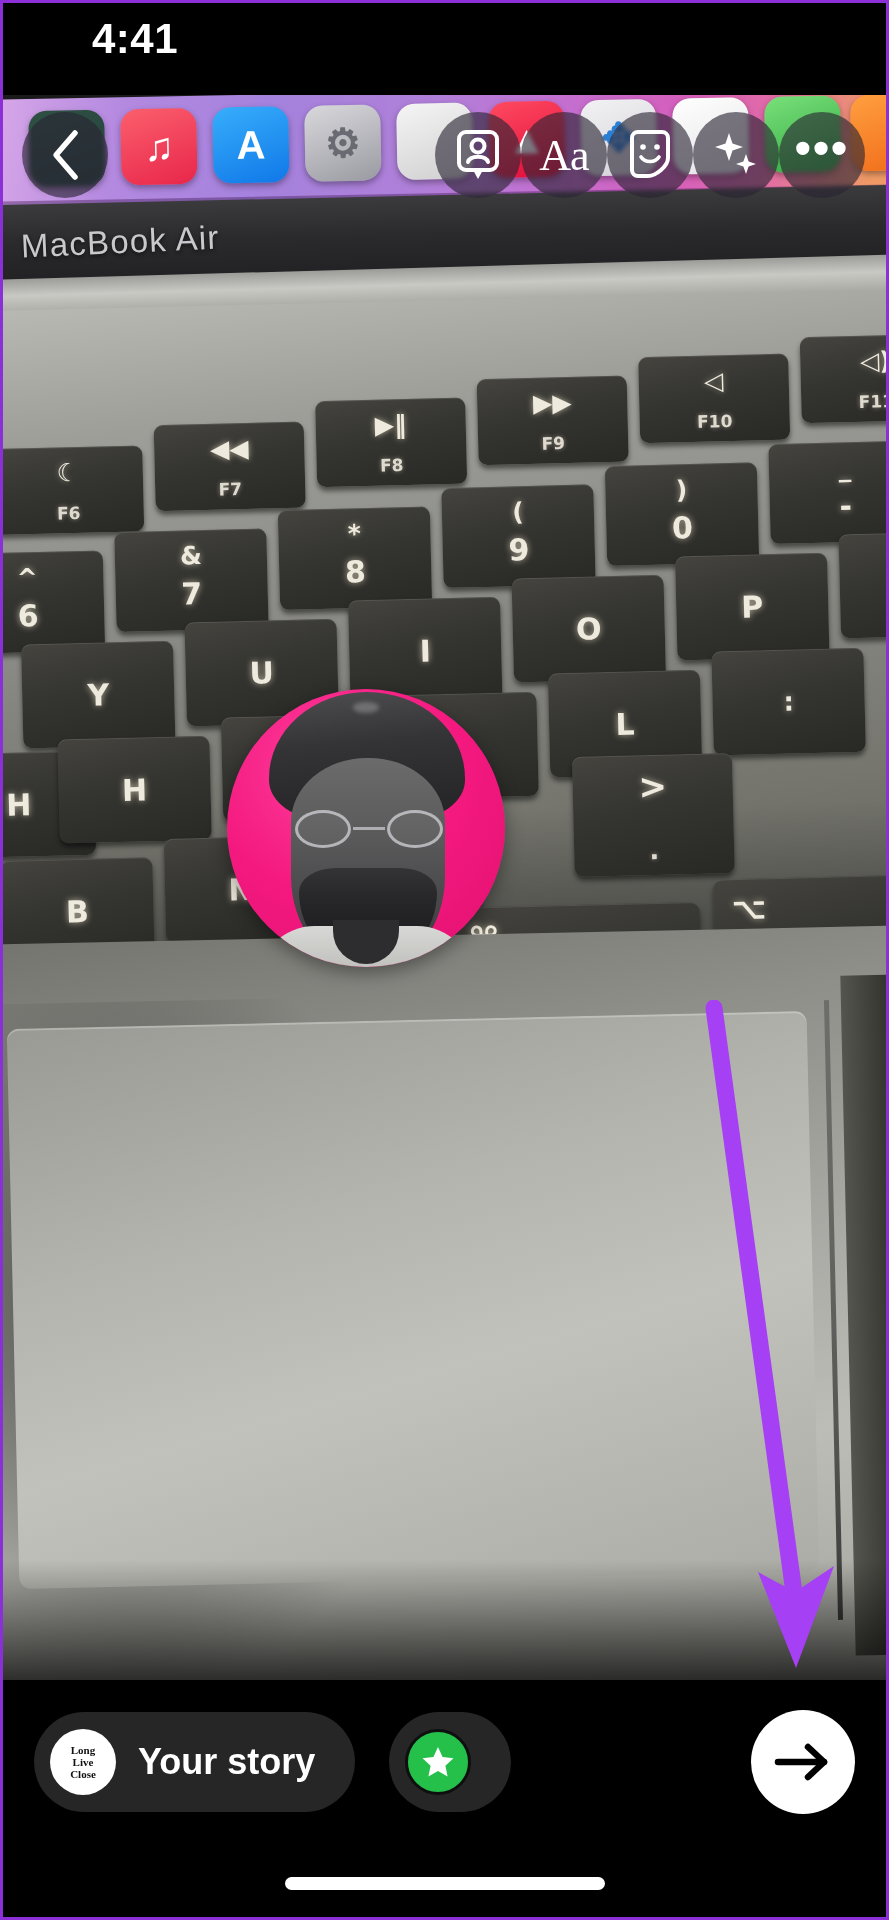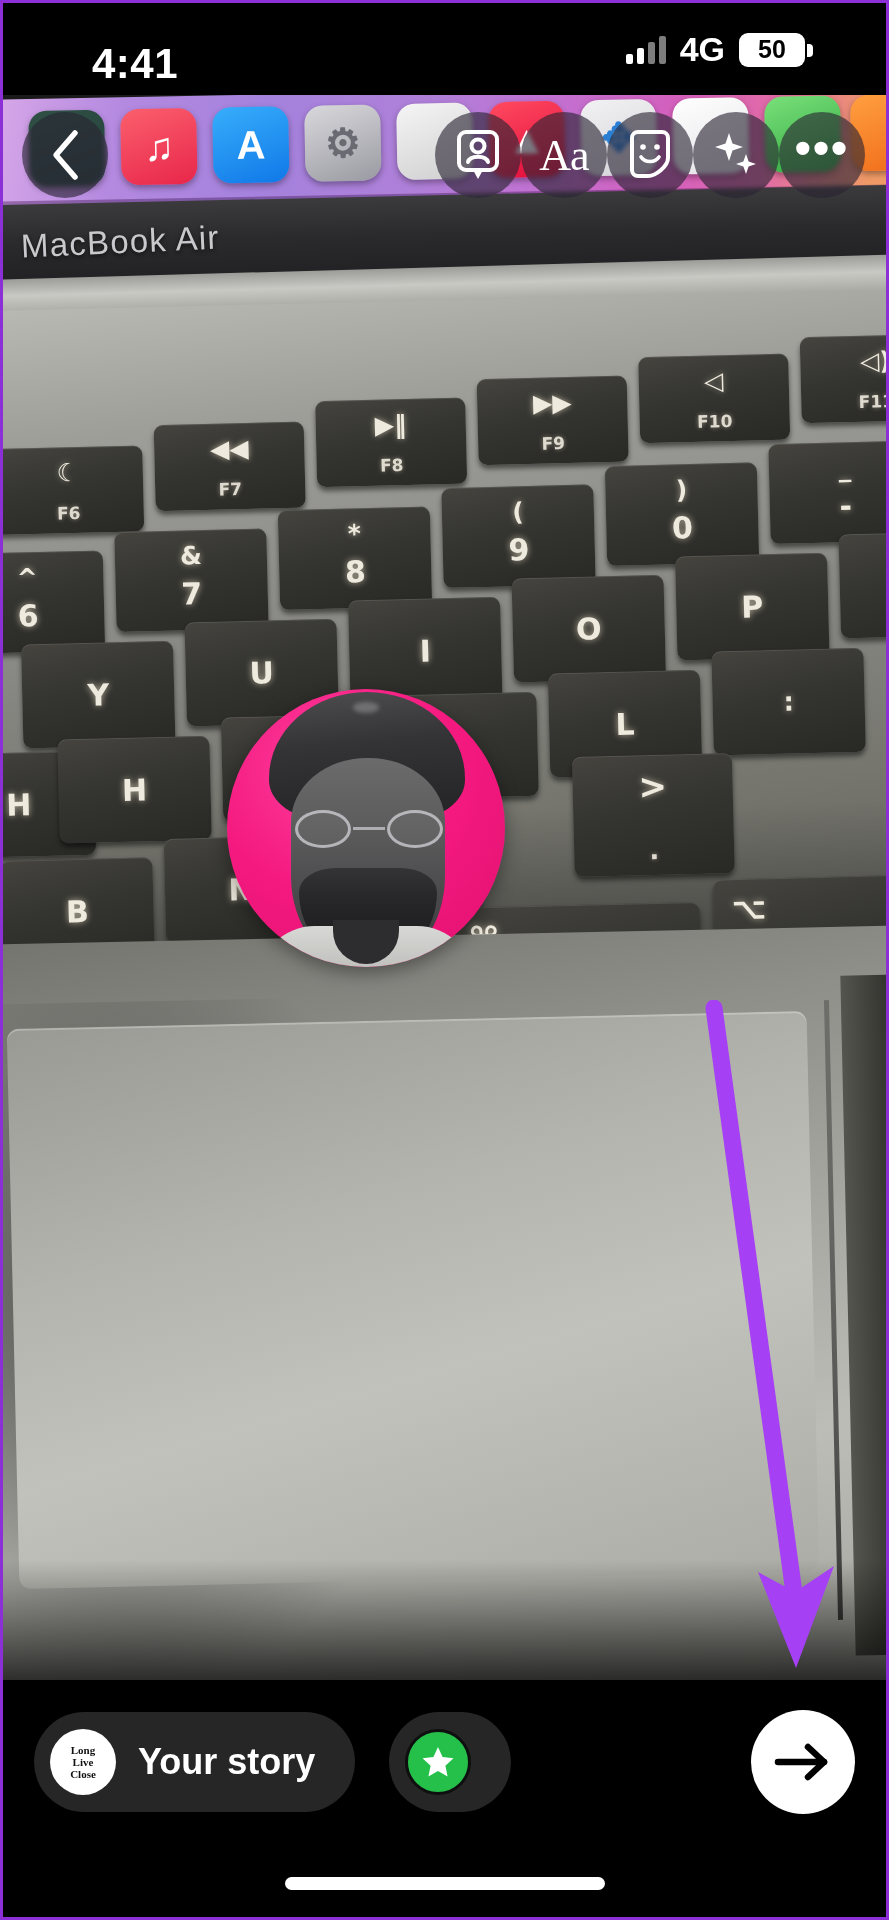--- a/index.html
+++ b/index.html
@@ -21,21 +21,21 @@
     position:absolute; left:0; top:0; width:889px; height:1920px;
     border:3px solid #8d2fd6; pointer-events:none; z-index:90;
   }
 
   
   .statusbar{
     position:absolute; left:0; top:0; width:889px; height:95px;
     background:#000; z-index:40;
   }
   .sb-time{
-    position:absolute; left:92px; top:40px;
+    position:absolute; left:92px; top:15px;
     color:#fff; font-size:42px; font-weight:600; letter-spacing:.5px;
   }
   .sb-right{
     position:absolute; right:84px; top:30px;
     display:flex; align-items:center; gap:14px;
   }
   .signal{ display:flex; align-items:flex-end; gap:4px; height:28px; }
   .signal i{ display:block; width:7px; border-radius:2px; background:#fff; }
   .signal i:nth-child(1){ height:10px; }
   .signal i:nth-child(2){ height:16px; }
@@ -483,32 +483,20 @@
 
   <svg class="annot-arrow" viewBox="0 0 160 700">
     <g>
       <path d="M14 8 L95 600" stroke="#a640f5" stroke-width="17" stroke-linecap="round" fill="none"></path>
       <path d="M96 668 L58 572 L95 592 L134 566 Z" fill="#a640f5"></path>
     </g>
   </svg>
 
   <div class="statusbar">
     <div class="sb-time">4:41</div>
-    <div class="sb-right">
-      <div class="signal">
-        <i></i>
-          <i></i>
-          <i></i>
-          <i></i>
-      </div>
-      <div class="sb-net">4G</div>
-      <div class="batt">
-        <span>50</span>
-      </div>
-    </div>
   </div>
 
   <div class="toolbar">
     <div class="tbtn tb-back">
       <svg width="34" height="54" viewBox="0 0 34 54">
         <path d="M27 5 L8 27 L27 49" stroke="#fff" stroke-width="5.5" fill="none" stroke-linecap="round" stroke-linejoin="round"></path>
       </svg>
     </div>
 
     <div class="tb-right-group">

